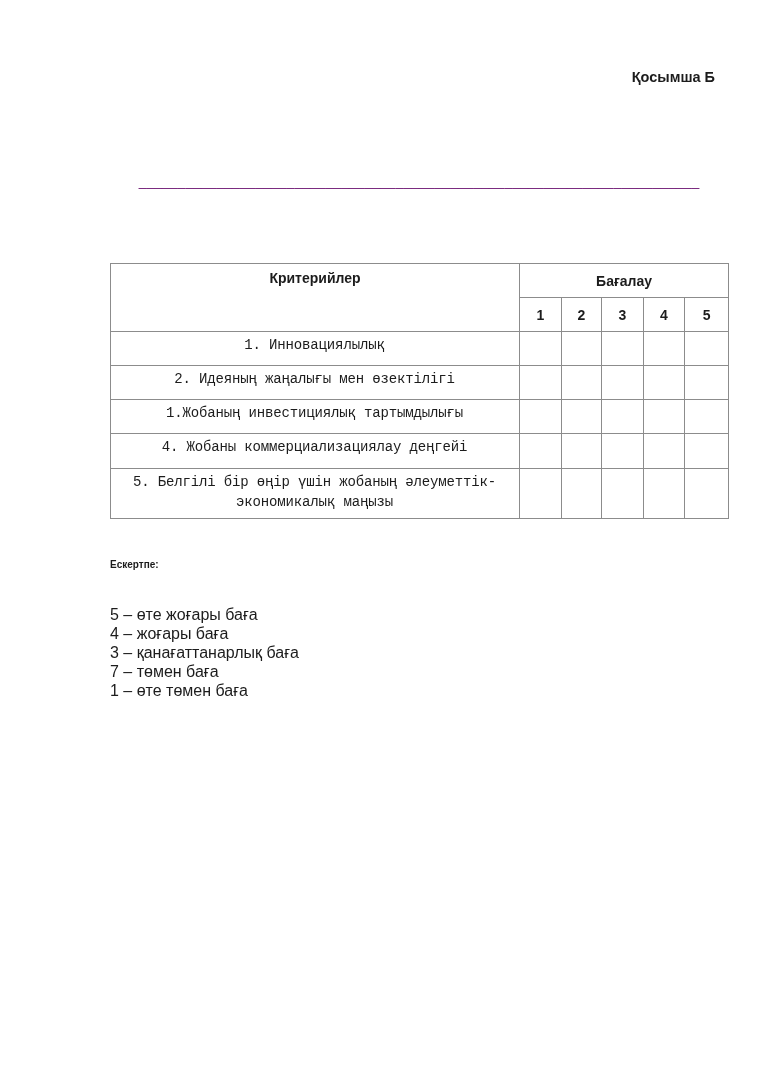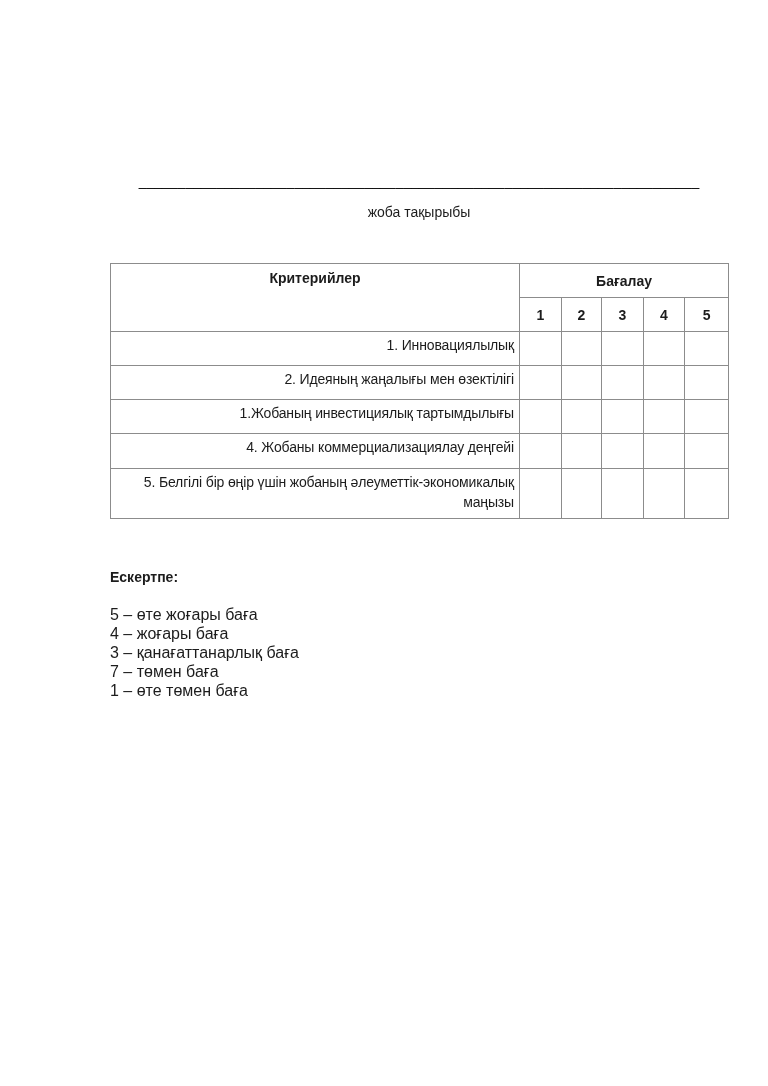--- a/index.html
+++ b/index.html
@@ -31,21 +31,21 @@
     letter-spacing: -0.1px;
   }
   .blank-line {
     position: absolute;
     top: 171px; left: 110px; width: 618px;
     text-align: center;
     font-size: 14px;
     line-height: 20px;
     white-space: nowrap;
     overflow: hidden;
-    color: #000000;
+    color: #701a75;
   }
   .blank-caption {
     position: absolute;
     top: 203px; left: 110px; width: 618px;
     text-align: center;
     font-size: 14px;
     line-height: 18px;
   }
   table.rating-table {
     position: absolute;
@@ -63,57 +63,57 @@
   .rating-table th { font-weight: bold; font-size: 14px; }
   th.criteria-head {
     vertical-align: top;
     text-align: center;
     padding-top: 6px;
   }
   th.rating-head { vertical-align: middle; }
   th.scale-head  { vertical-align: middle; text-align: center; }
   td.criteria-cell {
     vertical-align: top;
-    text-align: right;
+    text-align: center;
     padding: 3px 5px 0 4px;
     line-height: 1.45;
     letter-spacing: -0.15px;
+    font-family: Liberation Mono, monospace;
   }
   td.rating-cell { background: #ffffff; }
   tr.hrow-1 { height: 34px; }
   tr.hrow-2 { height: 34px; }
   tr.drow   { height: 34px; }
   tr.drow-4 { height: 35px; }
   tr.drow-5 { height: 50px; padding-left: 20px; }
   .notes-heading {
     position: absolute;
     top: 556px; left: 110px;
     font-weight: bold;
-    font-size: 14px;
+    font-size: 10px;
     line-height: 18px;
-    margin-top: 12px;
   }
   .notes-list {
     position: absolute;
     top: 605px; left: 110px;
     font-size: 16px;
     line-height: 19px;
   }
   .note-item { white-space: nowrap; }
 </style>
 </head>
 <body>
 
 <div class="page">
 
+  <div class="appendix">Қосымша Б</div>
 
 
   <div class="blank-line">________________________________________________________________________</div>
 
-  <div class="blank-caption">жоба тақырыбы</div>
 
   <table class="rating-table">
     <colgroup>
       <col style="width:409px">
       <col style="width:42px">
       <col style="width:40px">
       <col style="width:42px">
       <col style="width:41px">
       <col style="width:44px">
     </colgroup>

